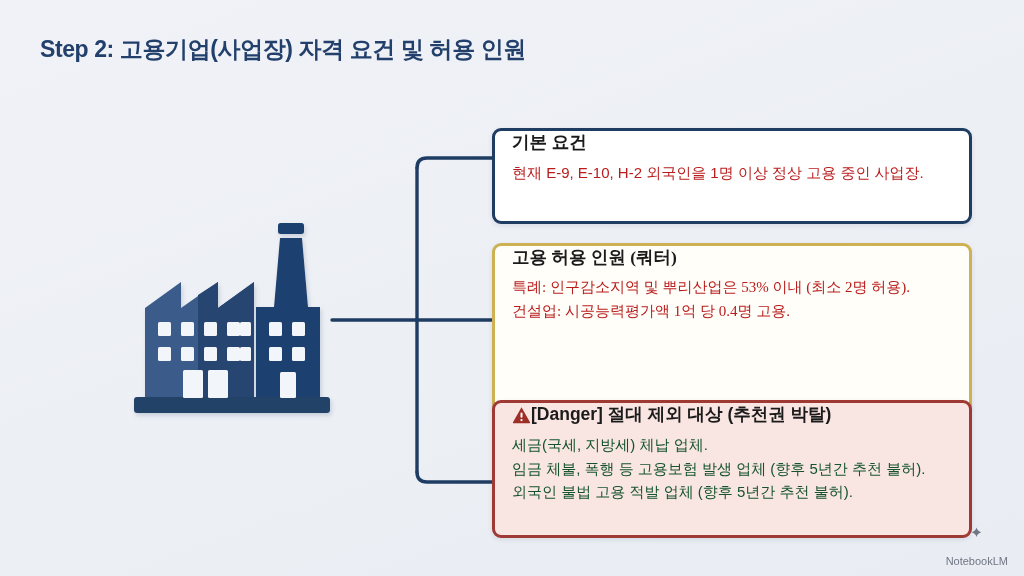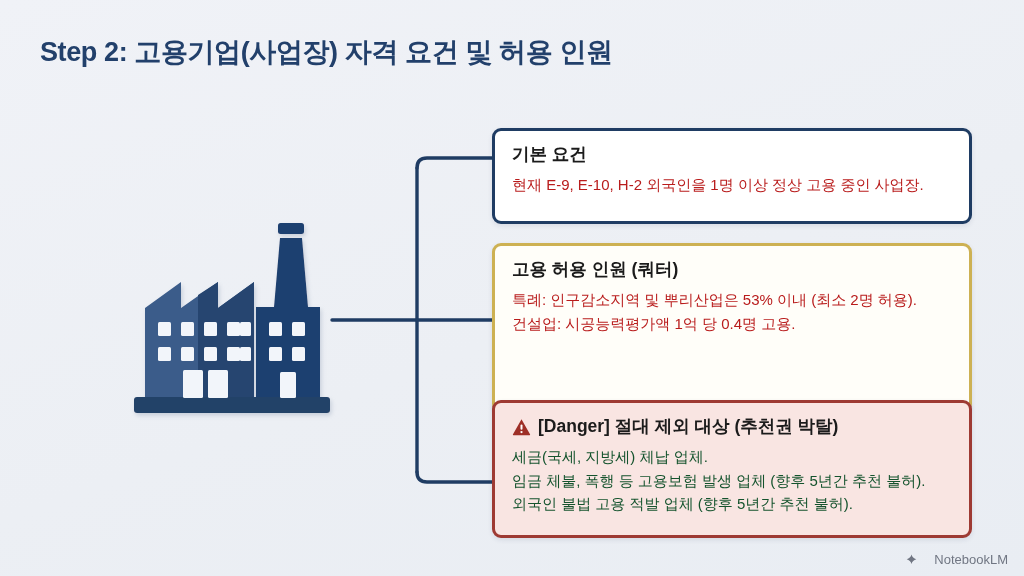--- a/index.html
+++ b/index.html
@@ -12,21 +12,21 @@
   #slide {
     position:relative;
     width:1024px; height:576px;
     background:linear-gradient(160deg,#f0f2f7 0%,#eceff4 55%,#e9edf3 100%);
   }
 
   
   #title {
     position:absolute;
     left:40px; top:34px;
-    font-size:27px;
+    font-size:23px;
     font-weight:bold;
     color:#22406b;
     letter-spacing:-0.4px;
     white-space:nowrap;
   }
 
   
   #factory-wrap {
     position:absolute;
     left:128px; top:212px;
@@ -41,21 +41,21 @@
     width:175px; height:440px;
     pointer-events:none;
   }
 
   
   .card {
     position:absolute;
     left:492px;
     width:480px;
     border-radius:9px;
-    padding:13px 17px 14px 17px;
+    padding:1px 17px 14px 17px;
     box-shadow:0 2px 5px rgba(35,50,85,0.10);
   }
   .card-title {
     font-size:17.5px;
     font-weight:bold;
     color:#1b1b1b;
     margin-bottom:7px;
     line-height:1.25;
   }
   .card-line {
@@ -67,42 +67,44 @@
 
   #card-basic {
     top:128px; height:96px;
     background:#ffffff;
     border:3px solid #1f3c63;
   }
   #card-quota {
     top:243px; height:170px;
     background:#fffef9;
     border:3px solid #cdb153;
+    font-family:Liberation Serif, serif;
   }
   #card-danger {
     top:400px; height:138px;
     background:#f9e5e2;
     border:3px solid #9e3a33;
   }
   #card-danger .card-title {
     color:#1b1b1b;
-    display:flex; align-items:center; gap:7px;
+    display:flex; align-items:center; 
   }
   #card-danger .card-line { color:#14532d; }
 
   .warn-icon { flex:0 0 auto; display:block; }
 
   
   #watermark {
     position:absolute;
     right:16px; bottom:9px;
     display:flex; align-items:center; gap:17px;
-    font-size:13px;
+    font-size:11px;
     color:#5c6270;
     opacity:.85;
+    flex-direction:column;
   }
 </style>
 </head>
 <body>
 
 <div id="slide">
 
   <div id="title">Step 2: 고용기업(사업장) 자격 요건 및 허용 인원</div>
 
   <div id="factory-wrap">

